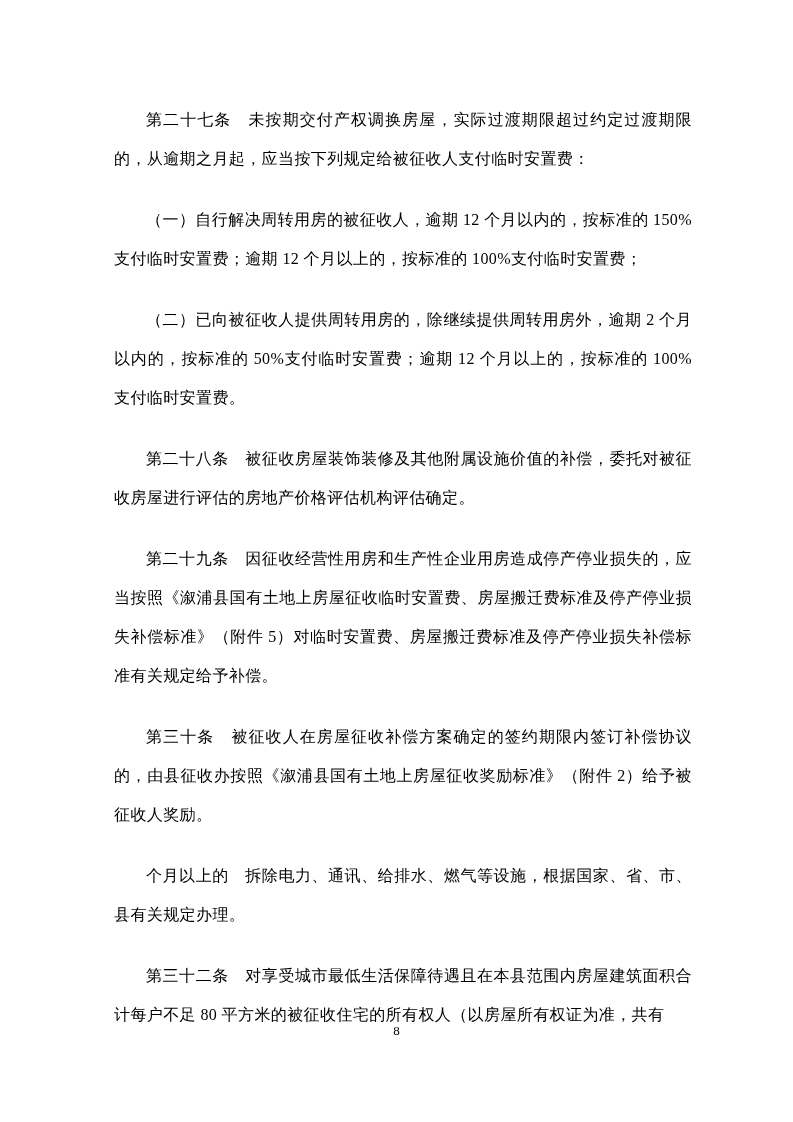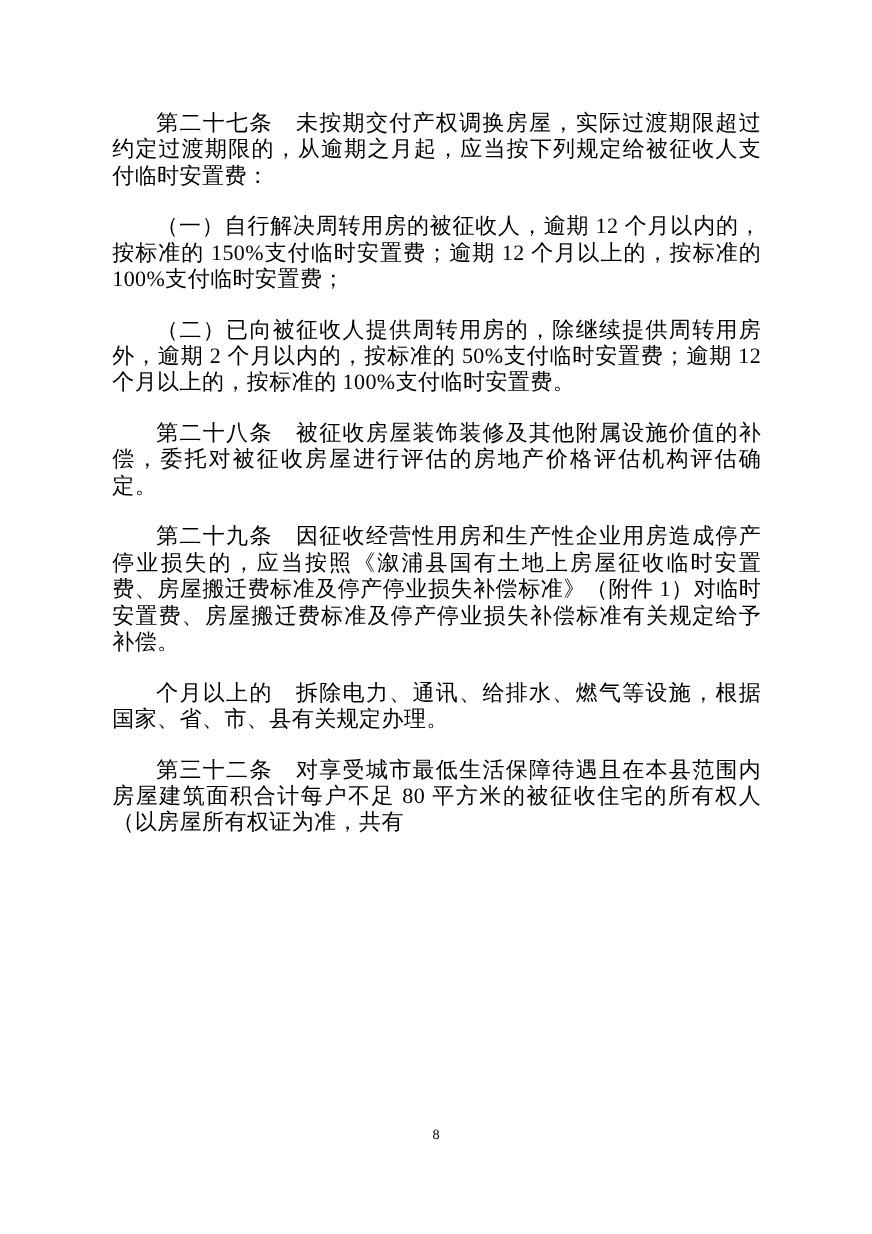--- a/index.html
+++ b/index.html
@@ -17,23 +17,23 @@
       font-family: "Liberation Serif", "DejaVu Serif", serif;
       overflow: hidden;
     }
     .content {
       position: absolute;
       top: 100px;
       left: 102px;
       right: 101px;
     }
     .para {
-      margin: 0 0 22px 0;
-      font-size: 20px;
-      line-height: 24px;
+      margin: 0 0 22px 12px;
+      font-size: 16px;
+      line-height: 39px;
       letter-spacing: 0.4px;
       text-align: justify;
       text-indent: 2em;
       word-break: break-all;
     }
     .footer {
       position: absolute;
       top: 1022px;
       left: 0;
       width: 100%;
@@ -45,18 +45,19 @@
   </style>
 </head>
 <body>
 
 <div class="page">
   <div class="content">
     <p class="para">第二十七条　未按期交付产权调换房屋，实际过渡期限超过约定过渡期限的，从逾期之月起，应当按下列规定给被征收人支付临时安置费：</p>
     <p class="para">（一）自行解决周转用房的被征收人，逾期 12 个月以内的，按标准的 150%支付临时安置费；逾期 12 个月以上的，按标准的 100%支付临时安置费；</p>
     <p class="para">（二）已向被征收人提供周转用房的，除继续提供周转用房外，逾期 2 个月以内的，按标准的 50%支付临时安置费；逾期 12 个月以上的，按标准的 100%支付临时安置费。</p>
     <p class="para">第二十八条　被征收房屋装饰装修及其他附属设施价值的补偿，委托对被征收房屋进行评估的房地产价格评估机构评估确定。</p>
-    <p class="para">第二十九条　因征收经营性用房和生产性企业用房造成停产停业损失的，应当按照《溆浦县国有土地上房屋征收临时安置费、房屋搬迁费标准及停产停业损失补偿标准》（附件 1）对临时安置费、房屋搬迁费标准及停产停业损失补偿标准有关规定给予补偿。</p>
+    <p class="para">第二十九条　因征收经营性用房和生产性企业用房造成停产停业损失的，应当按照《溆浦县国有土地上房屋征收临时安置费、房屋搬迁费标准及停产停业损失补偿标准》（附件 5）对临时安置费、房屋搬迁费标准及停产停业损失补偿标准有关规定给予补偿。</p>
+    <p class="para">第三十条　被征收人在房屋征收补偿方案确定的签约期限内签订补偿协议的，由县征收办按照《溆浦县国有土地上房屋征收奖励标准》（附件 2）给予被征收人奖励。</p>
     <p class="para">个月以上的　拆除电力、通讯、给排水、燃气等设施，根据国家、省、市、县有关规定办理。</p>
     <p class="para">第三十二条　对享受城市最低生活保障待遇且在本县范围内房屋建筑面积合计每户不足 80 平方米的被征收住宅的所有权人（以房屋所有权证为准，共有</p>
   </div>
   <div class="footer">8</div>
 </div>
 
 </body></html>

